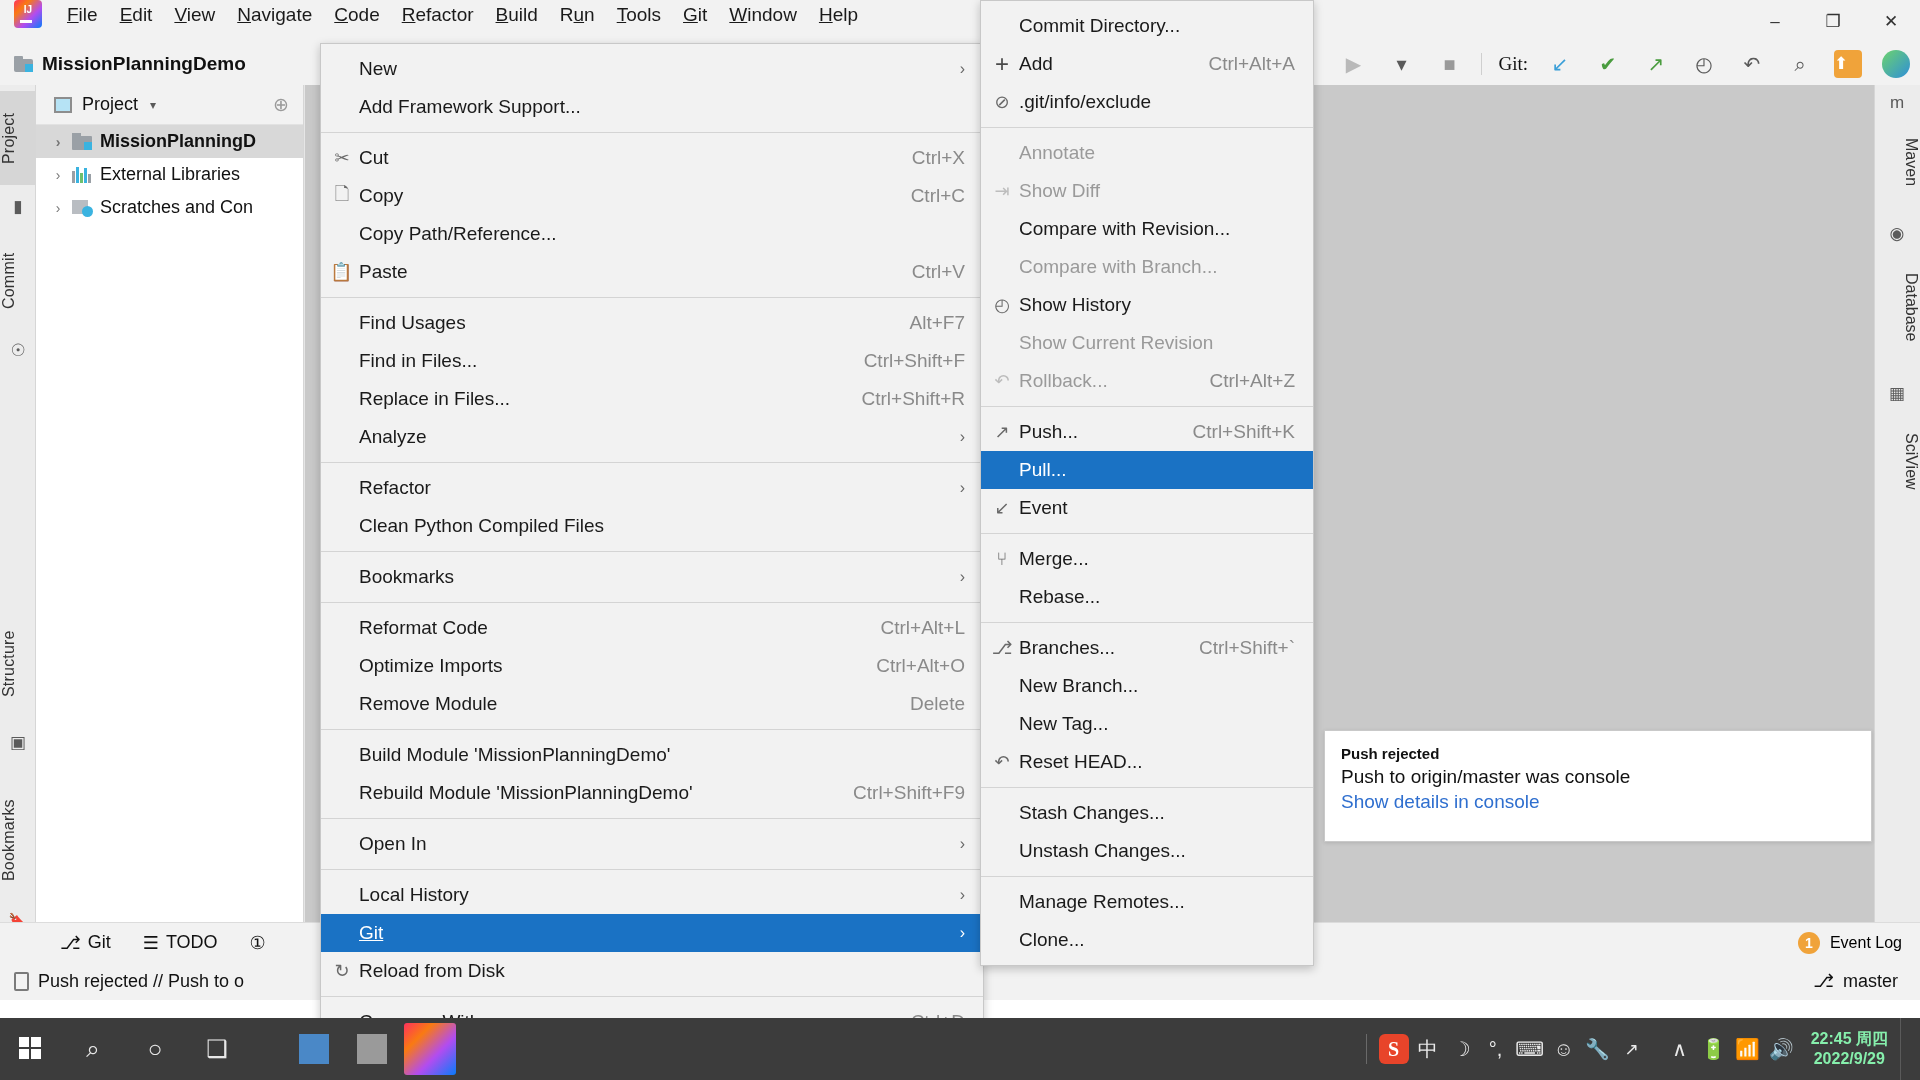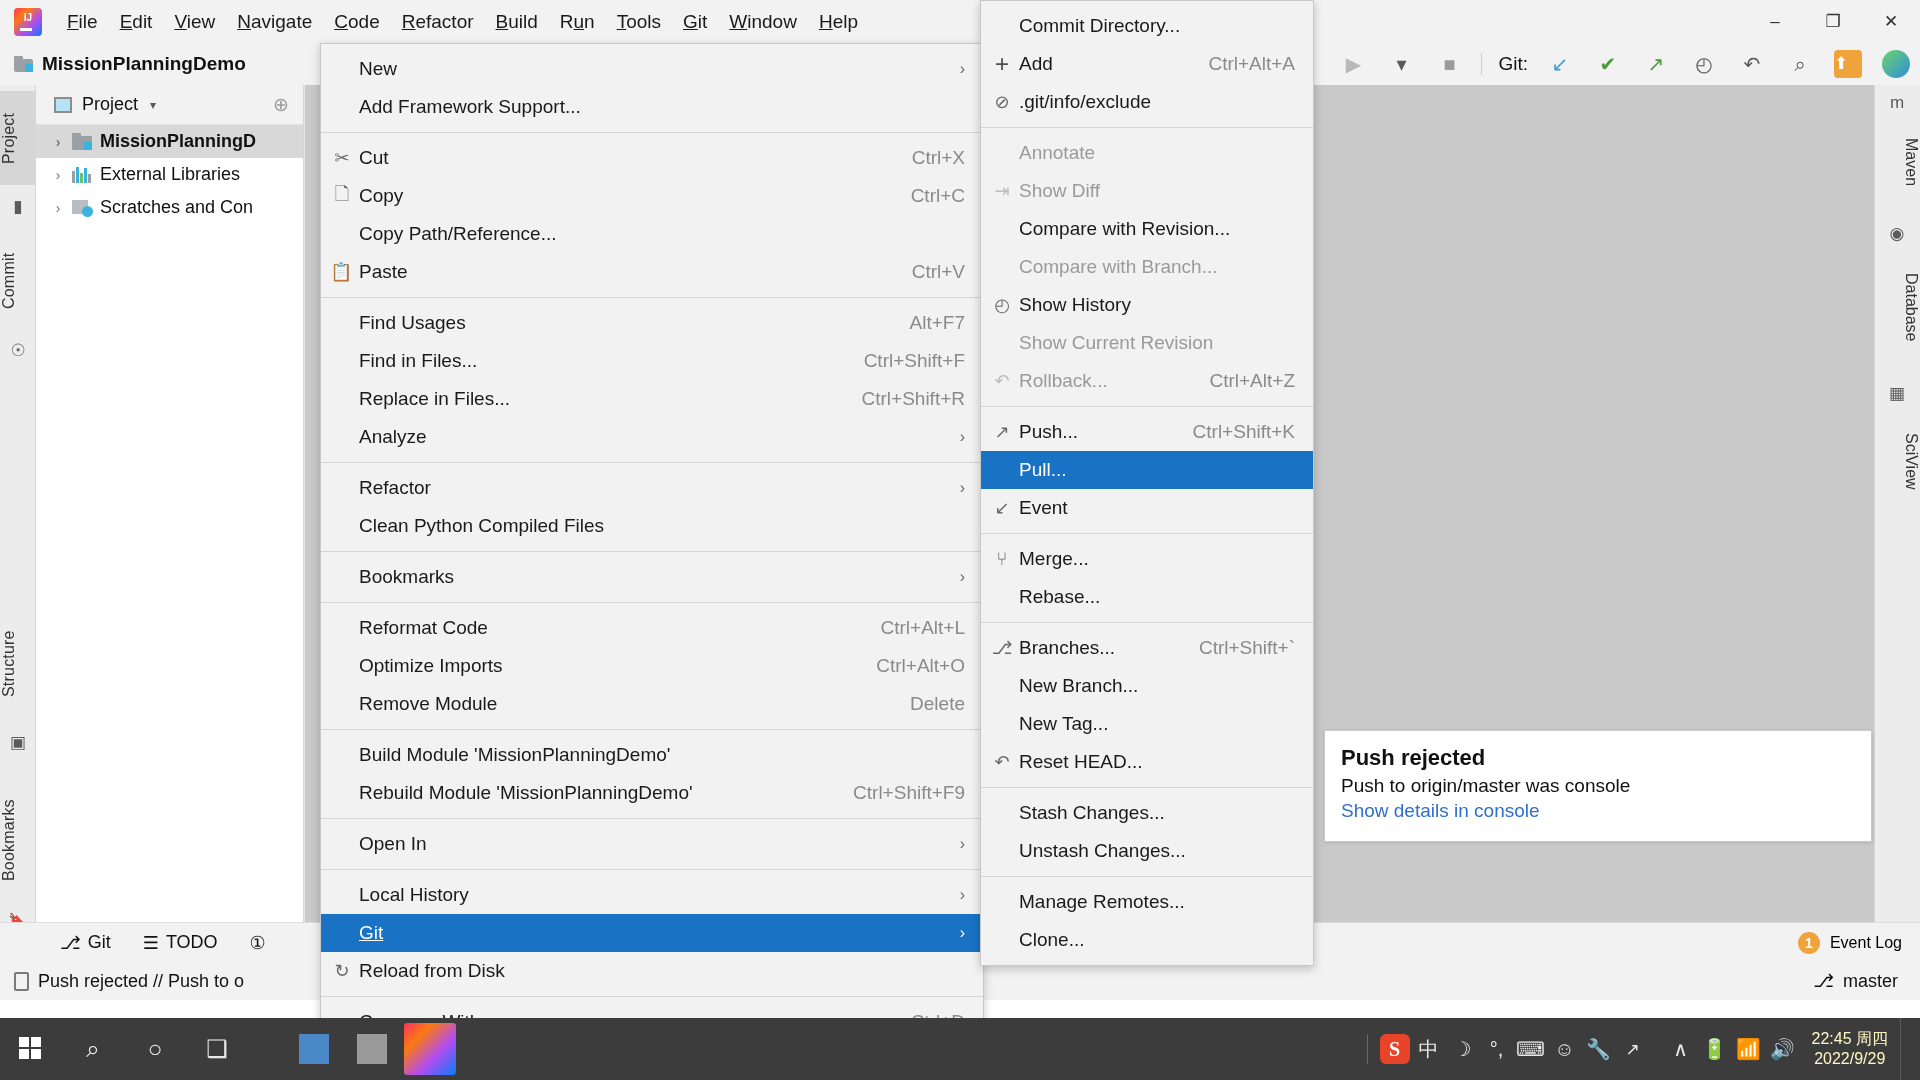--- a/index.html
+++ b/index.html
@@ -14,21 +14,21 @@
   
   .ide {
     position: absolute; left: 0; top: 0; width: 1920px; height: 1000px;
     background: #f2f2f2;
   }
 
   
   .menubar {
     position: absolute; left: 0; top: 0; width: 1920px; height: 43px;
     background: #f2f2f2;
-    display: flex; align-items: center;
+    display: flex; align-items: flex-start;
   }
   .ij-logo {
     width: 28px; height: 28px; margin-left: 14px; margin-right: 14px;
     border-radius: 4px;
     background: linear-gradient(135deg,#fe315d 0%,#f97a12 28%,#b24cf0 62%,#087cfa 100%);
     position: relative; flex: none;
   }
   .ij-logo::after {
     content: "IJ"; position: absolute; left: 0; right: 0; top: 4px;
     text-align: center; font-size: 10px; font-weight: bold; color: #fff;
@@ -70,21 +70,21 @@
   
   .toolbar-right {
     position: absolute; right: 0; top: 43px; height: 42px;
     display: flex; align-items: center; gap: 0px;
   }
   .tb-ico {
     width: 48px; height: 40px; display:flex; align-items:center; justify-content:center;
     font-size: 20px; color:#5a5a5a;
   }
   .tb-sep { width:1px; height:22px; background:#cfcfcf; margin:0 8px; }
-  .tb-label { font-size: 19px; color:#111; padding: 0 8px;}
+  .tb-label { font-size: 19px; color:#111; padding: 0 8px; font-family: Liberation Serif, serif;}
 
   
   .leftstrip {
     position: absolute; left: 0; top: 85px; width: 36px; bottom: 78px;
     background: #ececec; border-right: 1px solid #d6d6d6;
   }
   .vtab {
     position: absolute; left: 0; width: 36px;
     writing-mode: vertical-rl; transform: rotate(180deg);
     font-size: 16px; color: #333; text-align: center;
@@ -143,21 +143,21 @@
   }
   .ricon { position:absolute; right:13px; width:20px;height:20px;color:#5b5b5b;font-size:17px;text-align:center;}
 
   
   .balloon {
     position: absolute; right: 48px; bottom: 158px; width: 548px; height: 112px;
     background: #ffffff; border: 1px solid #c9c9c9;
     box-shadow: 0 1px 4px rgba(0,0,0,.12);
     padding: 14px 16px;
   }
-  .balloon .b-title { font-size: 22px; font-weight: bold; color:#111; }
+  .balloon .b-title { font-size: 15px; font-weight: bold; color:#111; }
   .balloon .b-body { font-size: 19px; color:#111; margin-top: 4px;}
   .balloon .b-link { font-size: 19px; color:#2f6fcf; margin-top: 3px; }
 
   
   .bottombar {
     position: absolute; left: 0; bottom: 38px; width: 1920px; height: 40px;
     background:#f2f2f2; border-top:1px solid #dcdcdc;
     display:flex; align-items:center;
   }
   .bb-item { display:flex;align-items:center;gap:7px;font-size:18px;color:#111;padding:0 16px;}
@@ -218,21 +218,21 @@
   .win-flag i:nth-child(4){left:12px;top:12px;}
   .tb-btn { width:62px;height:62px;display:flex;align-items:center;justify-content:center;color:#e8e8e8;font-size:24px;}
   .tb-apps { display:flex; align-items:center; margin-left: 40px; gap: 6px;}
   .tb-app { width:52px;height:52px; display:flex;align-items:center;justify-content:center;border-radius:3px;}
   .tb-app.ij { background: linear-gradient(135deg,#fe315d 0%,#f97a12 28%,#b24cf0 62%,#087cfa 100%); }
   .tb-app .tbu { width:30px;height:30px;background:#4a88c7;}
   .tray { margin-left:auto; display:flex; align-items:center; gap:0px; padding-right: 8px;}
   .tray-ico { width:34px;height:62px;display:flex;align-items:center;justify-content:center;color:#e9e9e9;font-size:20px;}
   .tray-sep { width:1px;height:30px;background:#6a6a6a;margin:0 10px;}
   .sogou { width:30px;height:30px;border-radius:6px;background:#e8442a;color:#fff;font-weight:bold;font-size:20px;display:flex;align-items:center;justify-content:center;font-family:"Liberation Serif",serif;}
-  .clock { color:#fef9c3; font-size:16px; line-height:1.25; text-align:center; padding: 0 12px; }
+  .clock { color:#86efac; font-size:16px; line-height:1.25; text-align:center; padding: 0 12px; font-weight: bold; }
   .showdesk { width:12px;height:62px;border-left:1px solid #5a5a5a;}
   .watermark {
     position:absolute; right: 40px; bottom: 4px; color:#8e8e8e; font-size: 19px;
     opacity:.85; pointer-events:none;
   }
 </style>
 </head>
 <body>
 
 <div id="app">

